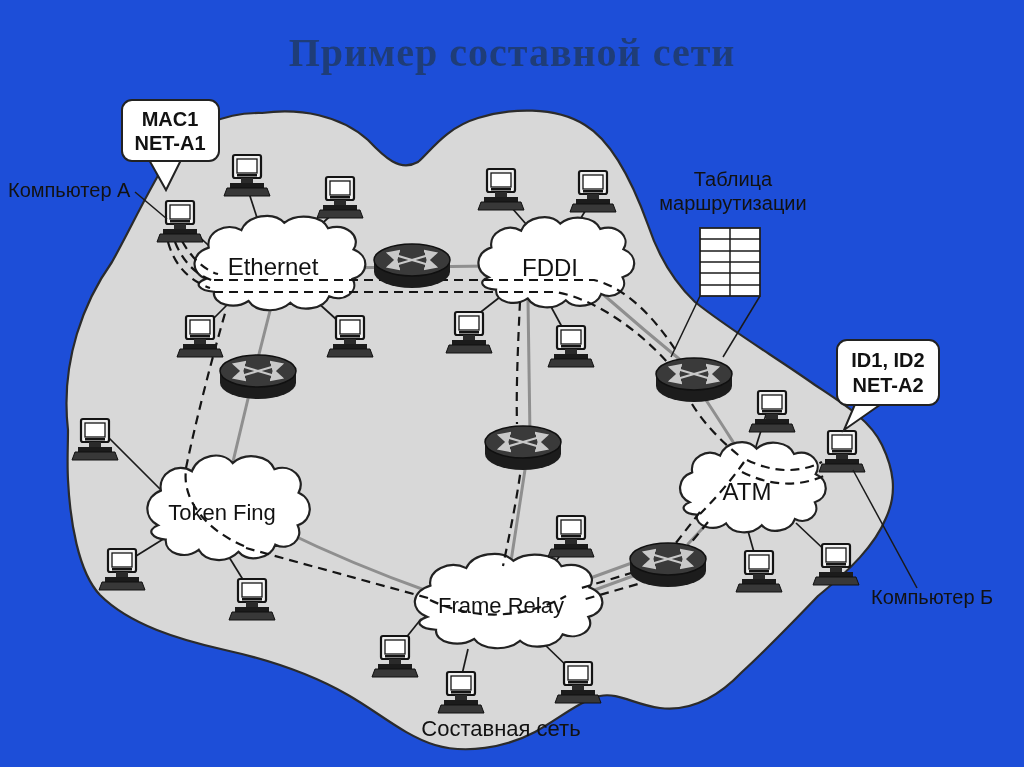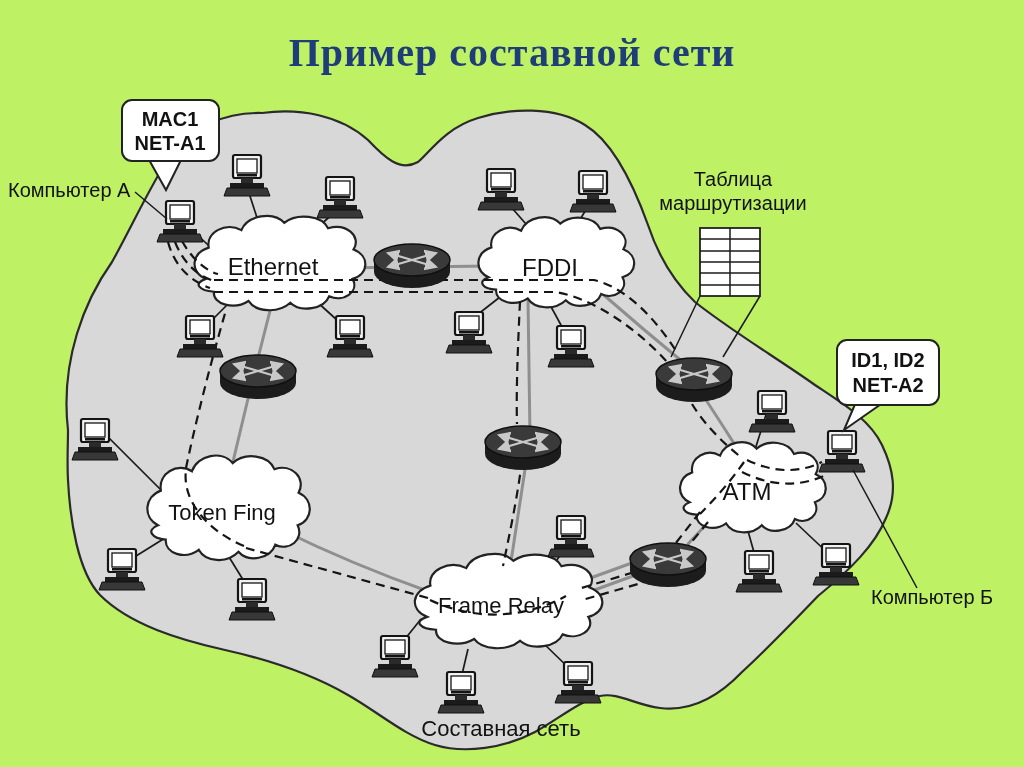--- a/index.html
+++ b/index.html
@@ -1,17 +1,17 @@
 <!DOCTYPE html>
 <html><head>
 <meta charset="utf-8">
 <style>
   html,body { margin:0; padding:0; background:#ffffff; }
   .stage {
-    position:relative; width:1024px; height:767px; background:#bef264;
+    position:relative; width:1024px; height:767px; background:#1d4ed8;
     font-family:"Liberation Sans", sans-serif; overflow:hidden;
   }
   svg text { user-select:none; }
   .title-text {
     font-family:"Liberation Serif", serif;
     font-weight:600; font-size:40px; fill:#1f3d78; letter-spacing:1px;
   }
   .cloud-label { font-size:24px; font-weight:500; fill:#121212; }
   .cloud-label-sm { font-size:22px; font-weight:500; fill:#121212; }
   .plain-label { font-size:20px; font-weight:500; fill:#121212; }

